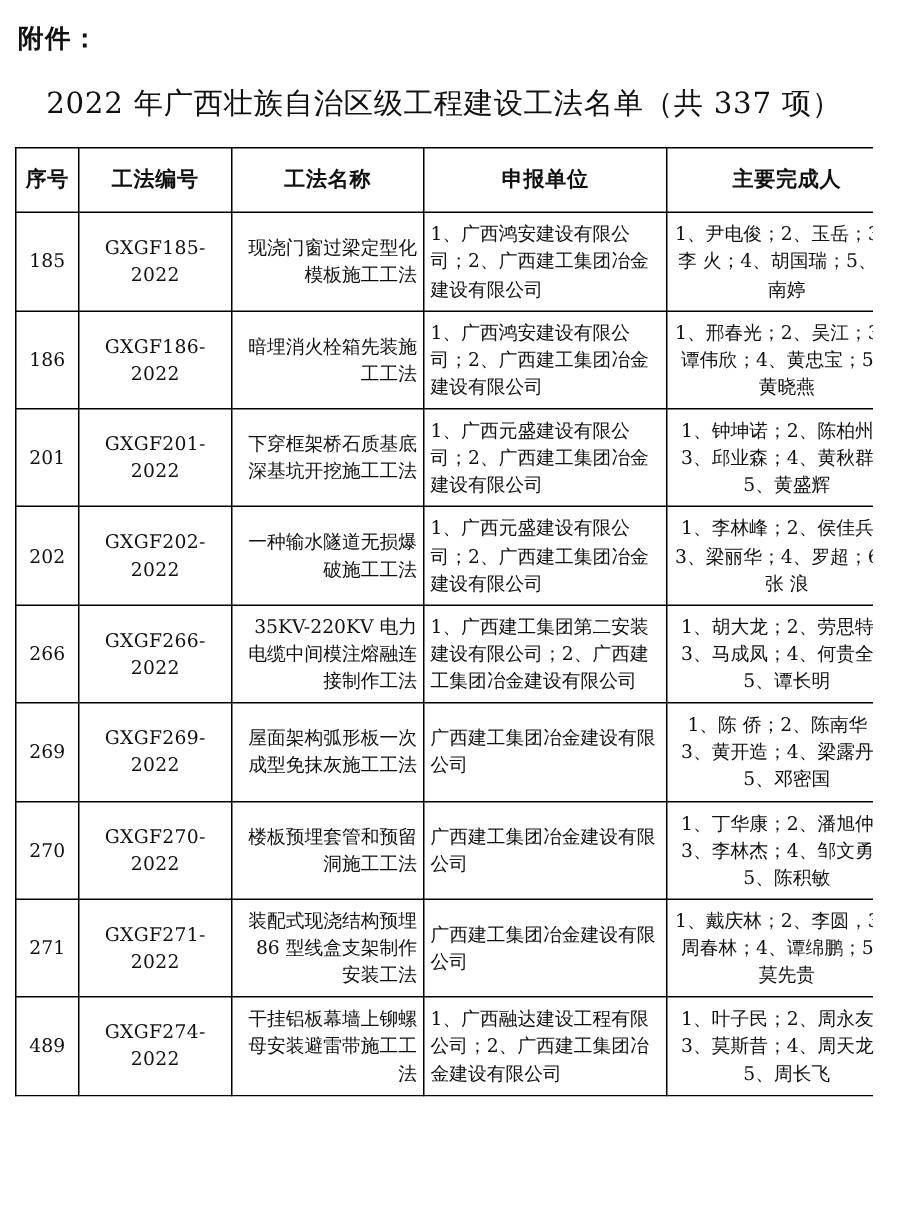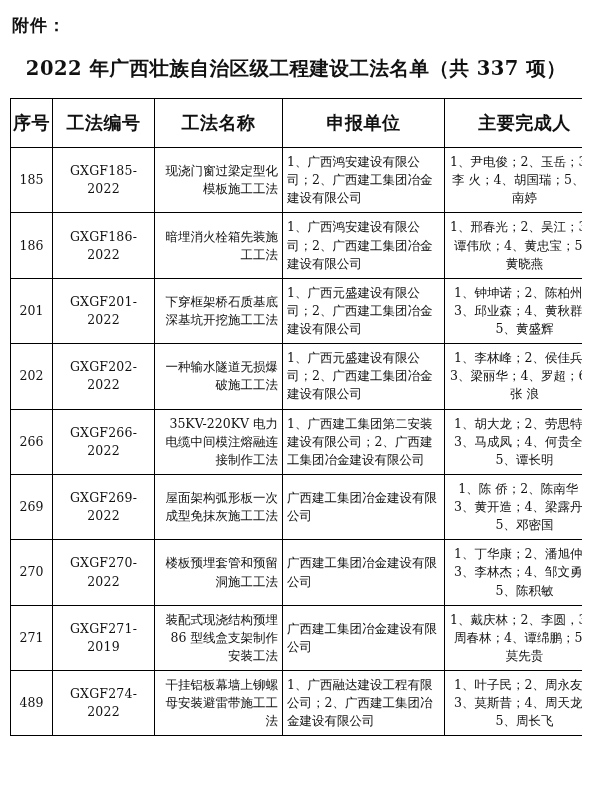--- a/index.html
+++ b/index.html
@@ -25,42 +25,42 @@
   .attachment {
     font-size: 17px;
     font-weight: bold;
     letter-spacing: 1px;
     margin: 6px 0 2px 2px;
     font-family: "DejaVu Serif", "Liberation Serif", serif;
   }
   .doc-title {
     text-align: center;
     font-size: 19.5px;
-    font-weight: bold;
+    font-weight: normal;
     letter-spacing: 0.5px;
     margin: 18px 0 16px 0;
     font-family: "DejaVu Serif", "Liberation Serif", serif;
   }
   table.main {
     border-collapse: collapse;
     width: 594px;
     margin: 0 auto;
     table-layout: fixed;
   }
   table.main td, table.main th {
     border: 1px solid #000;
     padding: 5px 4px;
     vertical-align: middle;
     font-size: 12.5px;
     line-height: 1.45;
     font-family: "DejaVu Serif", "Liberation Serif", serif;
   }
   table.main thead th {
     font-weight: bold;
-    font-size: 18px;
+    font-size: 14px;
     text-align: center;
     padding: 11px 2px;
     letter-spacing: 0.5px;
   }
   col.c-no    { width: 42px; }
   col.c-code  { width: 102px; }
   col.c-name  { width: 128px; }
   col.c-unit  { width: 162px; }
   col.c-people{ width: 160px; }
 
@@ -165,21 +165,21 @@
         </tr>
         <tr>
           <td class="no">270</td>
           <td class="code">GXGF270-2022</td>
           <td class="name">楼板预埋套管和预留洞施工工法</td>
           <td class="unit">广西建工集团冶金建设有限公司</td>
           <td class="people">1、丁华康；2、潘旭仲；3、李林杰；4、邹文勇；5、陈积敏</td>
         </tr>
         <tr>
           <td class="no">271</td>
-          <td class="code">GXGF271-2019</td>
+          <td class="code">GXGF271-2022</td>
           <td class="name">装配式现浇结构预埋 86 型线盒支架制作安装工法</td>
           <td class="unit">广西建工集团冶金建设有限公司</td>
           <td class="people">1、戴庆林；2、李圆，3、周春林；4、谭绵鹏；5、莫先贵</td>
         </tr>
         <tr>
           <td class="no">489</td>
           <td class="code">GXGF274-2022</td>
           <td class="name">干挂铝板幕墙上铆螺母安装避雷带施工工法</td>
           <td class="unit">1、广西融达建设工程有限公司；2、广西建工集团冶金建设有限公司</td>
           <td class="people">1、叶子民；2、周永友；3、莫斯昔；4、周天龙；5、周长飞</td>

